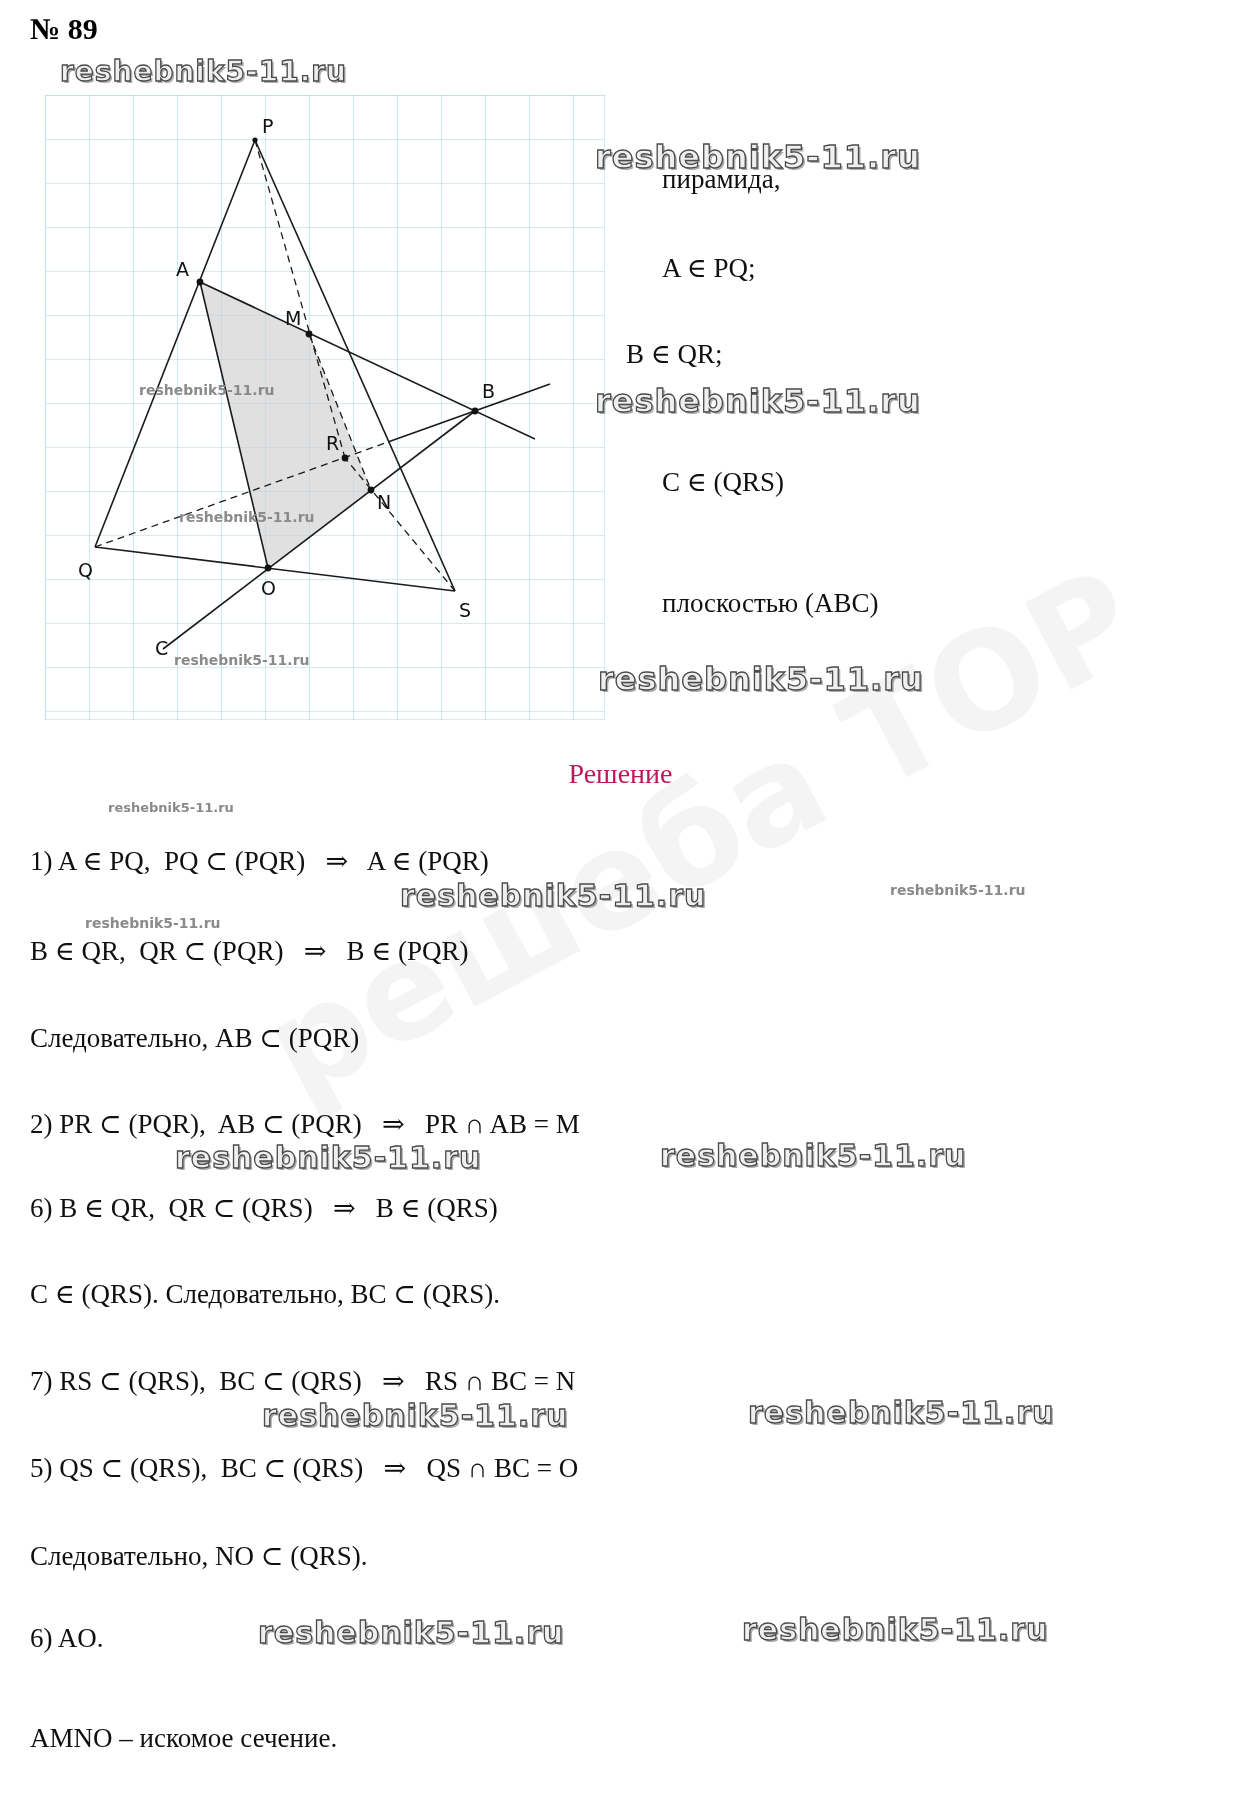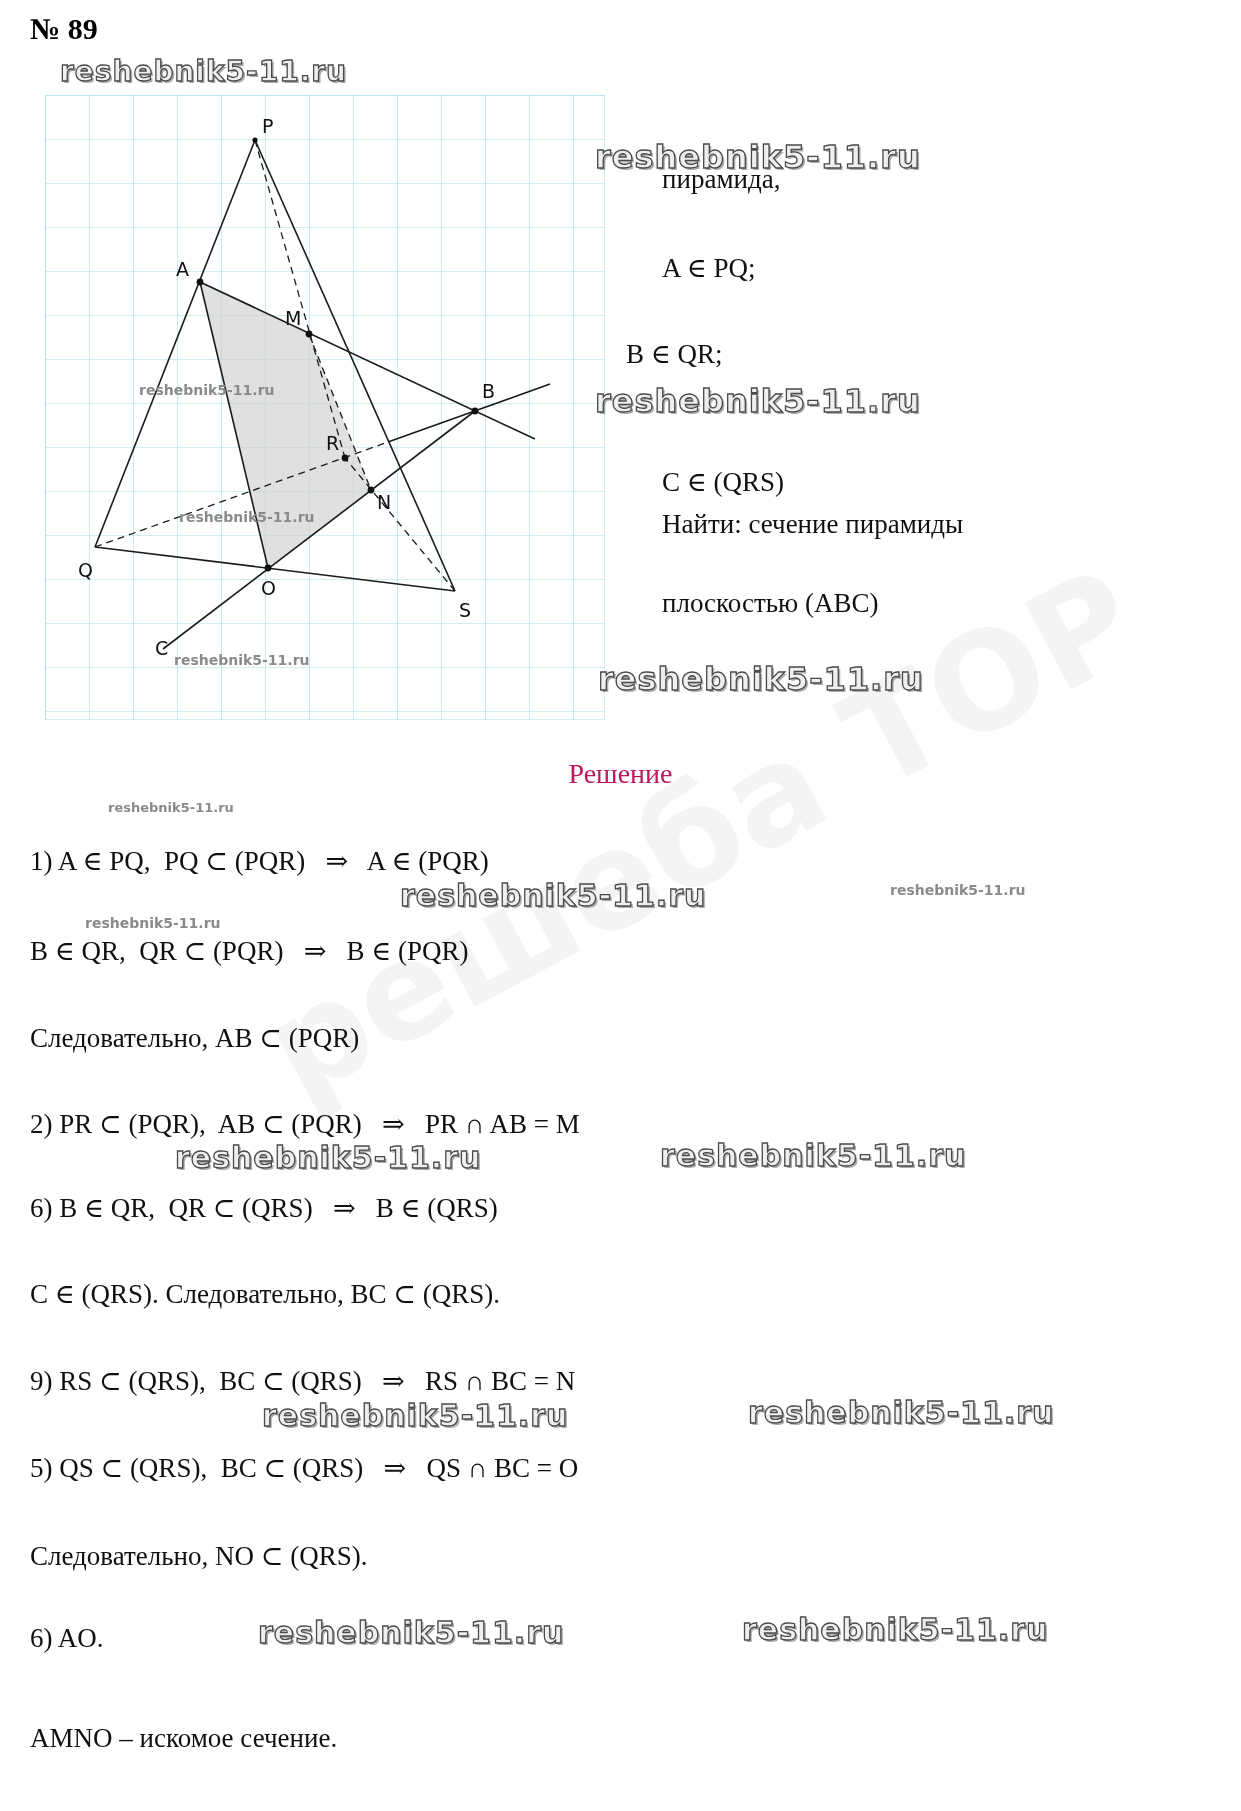--- a/index.html
+++ b/index.html
@@ -126,21 +126,20 @@
     <text class="svg-wm" x="134" y="427">reshebnik5-11.ru</text>
     <text class="svg-wm" x="129" y="570">reshebnik5-11.ru</text>
   </svg>
 
   <div class="wm-big" style="left:595px; top:138px; font-size:32px;">reshebnik5-11.ru</div>
   <div class="t" style="left:662px; top:163px;">пирамида,</div>
   <div class="t" style="left:662px; top:252px;">A ∈ PQ;</div>
   <div class="t" style="left:626px; top:338px;">B ∈ QR;</div>
   <div class="wm-big" style="left:595px; top:382px; font-size:32px;">reshebnik5-11.ru</div>
   <div class="t" style="left:662px; top:422px;margin-top:44px;">C ∈ (QRS)</div>
-  <div class="t" style="left:662px; top:508px;">Найти: сечение пирамиды</div>
   <div class="t" style="left:662px; top:575px;margin-top:12px;">плоскостью (ABC)</div>
   <div class="wm-big" style="left:598px; top:660px; font-size:32px;">reshebnik5-11.ru</div>
 
   <div class="wm-small" style="left:108px; top:800px; font-size:13px;">reshebnik5-11.ru</div>
   <div class="solution-title">Решение</div>
 
   <div class="t" style="left:30px; top:845px;">1) A ∈ PQ,  PQ ⊂ (PQR)   ⇒   A ∈ (PQR)</div>
   <div class="wm-big" style="left:400px; top:878px;">reshebnik5-11.ru</div>
   <div class="wm-small" style="left:890px; top:882px;">reshebnik5-11.ru</div>
   <div class="wm-small" style="left:85px;  top:915px;">reshebnik5-11.ru</div>
@@ -148,21 +147,21 @@
   <div class="t" style="left:30px; top:935px;">B ∈ QR,  QR ⊂ (PQR)   ⇒   B ∈ (PQR)</div>
   <div class="t" style="left:30px; top:1022px;">Следовательно, AB ⊂ (PQR)</div>
 
   <div class="t" style="left:30px; top:1108px;">2) PR ⊂ (PQR),  AB ⊂ (PQR)   ⇒   PR ∩ AB = M</div>
   <div class="wm-big" style="left:175px; top:1140px;">reshebnik5-11.ru</div>
   <div class="wm-big" style="left:660px; top:1138px;">reshebnik5-11.ru</div>
 
   <div class="t" style="left:30px; top:1192px;">6) B ∈ QR,  QR ⊂ (QRS)   ⇒   B ∈ (QRS)</div>
   <div class="t" style="left:30px; top:1278px;">C ∈ (QRS). Следовательно, BC ⊂ (QRS).</div>
 
-  <div class="t" style="left:30px; top:1365px;">9) RS ⊂ (QRS),  BC ⊂ (QRS)   ⇒   RS ∩ BC = N</div>
+  <div class="t" style="left:30px; top:1365px;">7) RS ⊂ (QRS),  BC ⊂ (QRS)   ⇒   RS ∩ BC = N</div>
   <div class="wm-big" style="left:262px; top:1398px;">reshebnik5-11.ru</div>
   <div class="wm-big" style="left:748px; top:1395px;">reshebnik5-11.ru</div>
 
   <div class="t" style="left:30px; top:1452px;">5) QS ⊂ (QRS),  BC ⊂ (QRS)   ⇒   QS ∩ BC = O</div>
   <div class="t" style="left:30px; top:1540px;">Следовательно, NO ⊂ (QRS).</div>
 
   <div class="t" style="left:30px; top:1622px;">6) AO.</div>
   <div class="wm-big" style="left:258px; top:1615px;">reshebnik5-11.ru</div>
   <div class="wm-big" style="left:742px; top:1612px;">reshebnik5-11.ru</div>
 

